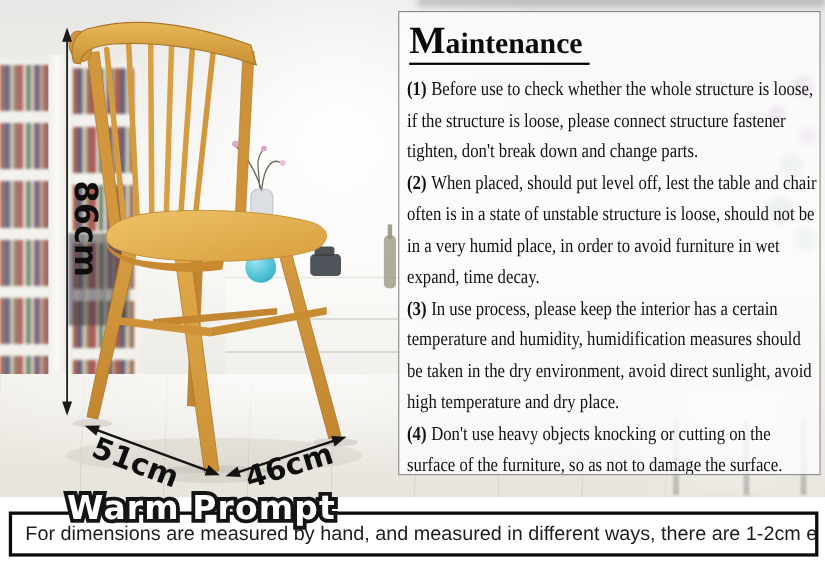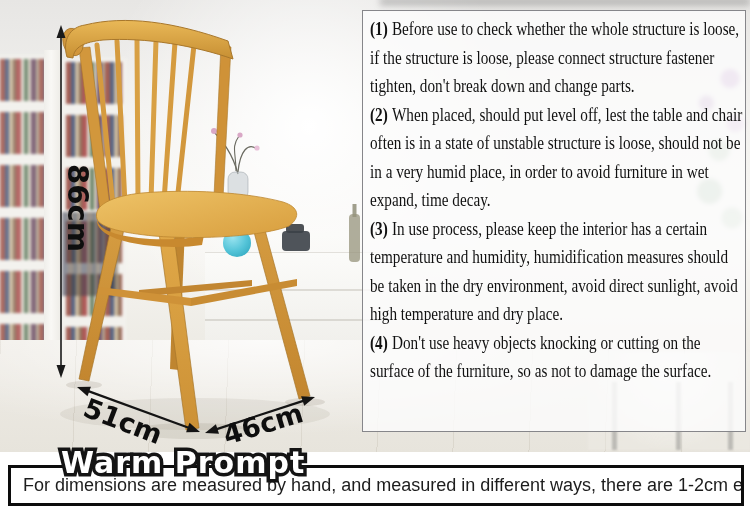--- a/index.html
+++ b/index.html
@@ -195,20 +195,21 @@
       <line x1="216" y1="429.4" x2="304" y2="400.6" stroke="#141414" stroke-width="2.2"></line>
       <polygon points="205,433 219,433.7 215.9,424.2" fill="#141414"></polygon>
       <polygon points="315,397 304.2,405.8 301.1,396.3" fill="#141414"></polygon>
     </g>
     <text class="dim" transform="rotate(90 78 208)" x="78" y="208" font-size="29" text-anchor="middle" dominant-baseline="central">86cm</text>
     <text class="dim" transform="rotate(21 123 421)" x="123" y="421" font-size="27" text-anchor="middle" dominant-baseline="central">51cm</text>
     <text class="dim" transform="rotate(-17 263 424)" x="263" y="424" font-size="27" text-anchor="middle" dominant-baseline="central">46cm</text>
   </svg>
 
   <div class="panel">
+    <h1>Maintenance</h1>
     <div class="mbody">
       <p><b>(1)</b><span>Before use to check whether the whole structure is loose, if the structure is loose, please connect structure fastener tighten, don't break down and change parts.</span></p>
       <p><b>(2)</b><span>When placed, should put level off, lest the table and chair often is in a state of unstable structure is loose, should not be in a very humid place, in order to avoid furniture in wet expand, time decay.</span></p>
       <p><b>(3)</b><span>In use process, please keep the interior has a certain temperature and humidity, humidification measures should be taken in the dry environment, avoid direct sunlight, avoid high temperature and dry place.</span></p>
       <p><b>(4)</b><span>Don't use heavy objects knocking or cutting on the surface of the furniture, so as not to damage the surface.</span></p>
     </div>
   </div>
 
   <div class="wbox">
     <span class="wtext">For dimensions are measured by hand, and measured in different ways, there are 1-2cm error</span>

